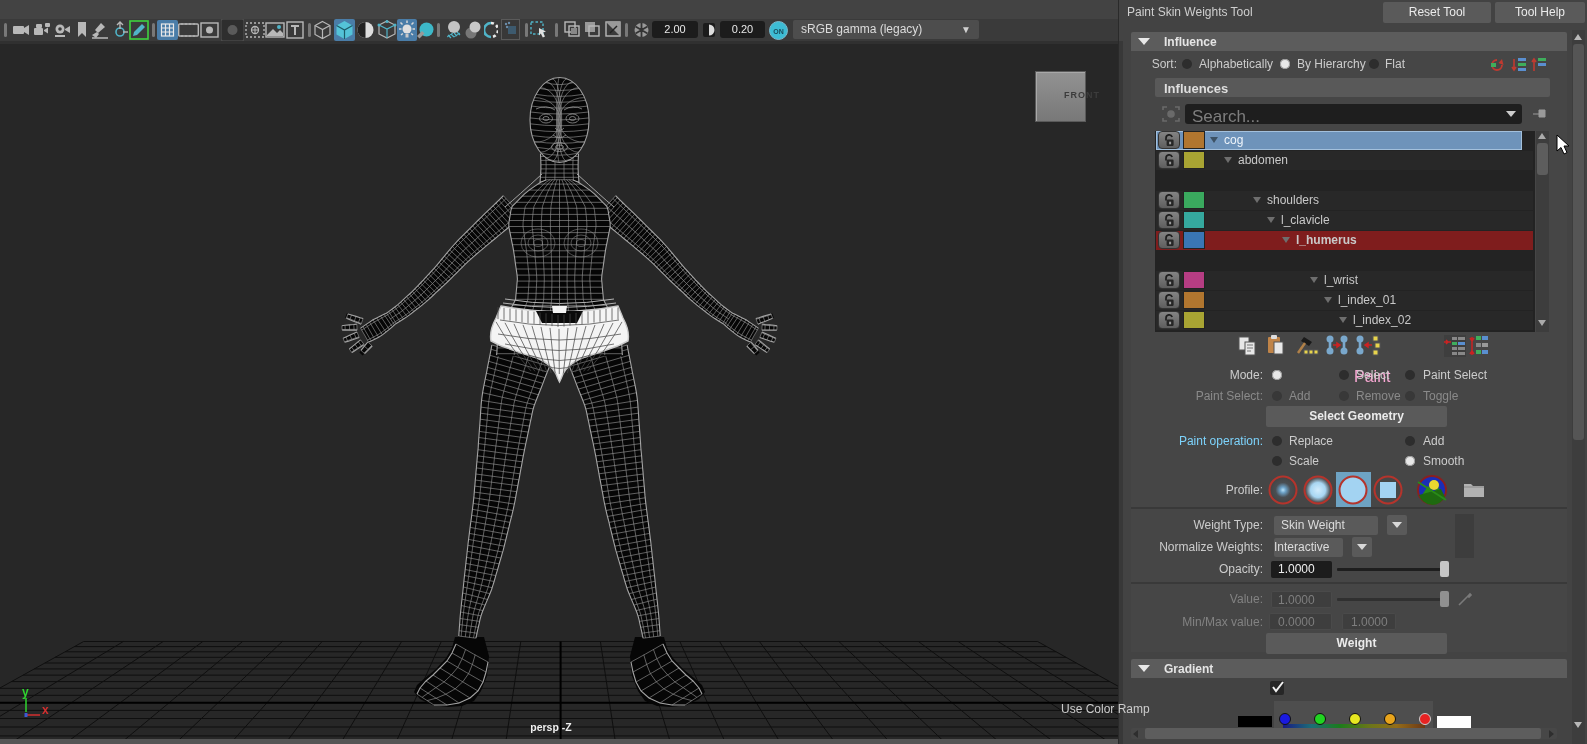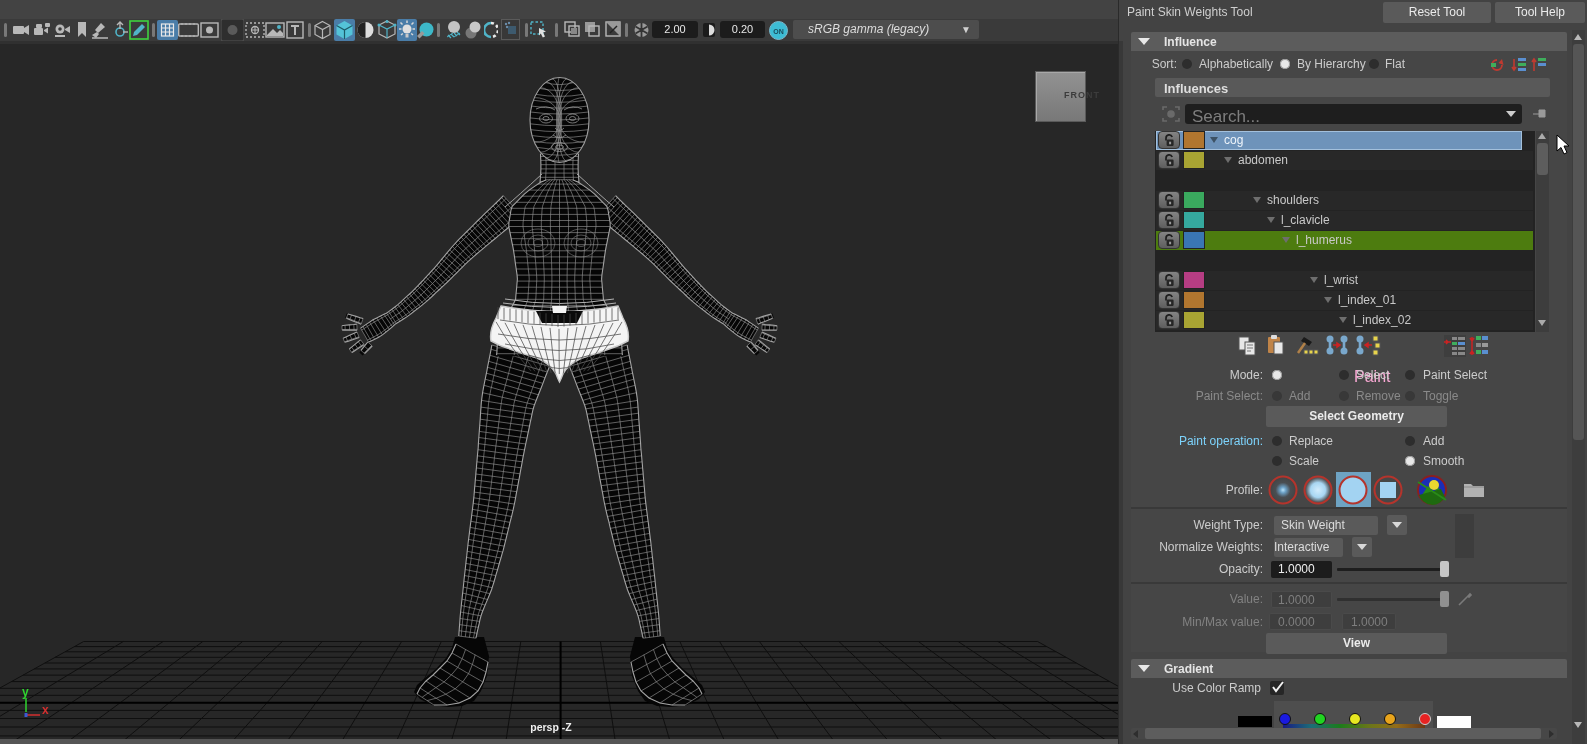--- a/index.html
+++ b/index.html
@@ -8,21 +8,21 @@
 #menubar span { position:absolute; top:3px; font-size:11.5px; color:#e2e2e2; }
 #toolbar { position:absolute; left:0; top:19px; width:1118px; height:22px; background:#3a3a3a; }
 #gap { position:absolute; left:0; top:41px; width:1118px; height:3px; background:#303030; }
 #viewport { position:absolute; left:0; top:44px; width:1118px; height:695px; background:#272727; overflow:hidden; }
 #bottomstrip { position:absolute; left:0; top:739px; width:1118px; height:5px; background:#555; }
 .sep { position:absolute; top:4px; width:3px; height:14px; border-radius:2px; background:#787878; }
 .ti { position:absolute; height:22px; }
 .tfield { position:absolute; top:2px; height:17px; background:#1c1c1c; border-radius:3px;
   color:#e8e8e8; font-size:11px; text-align:center; line-height:17px; }
 .srgb { position:absolute; left:793px; top:1px; width:186px; height:19px; background:#4d4d4d;
-  border-radius:2px; color:#dcdcdc; font-size:12px; line-height:19px; padding-left:15px;font-style:italic; }
+  border-radius:2px; color:#dcdcdc; font-size:12px; line-height:19px; padding-left:8px; }
 .srgbarr { position:absolute; right:8px; top:0; color:#d0d0d0; font-size:10px; }
 .pbtn { position:absolute; height:21px; background:#5a5a5a; border-radius:2px; color:#ebebeb;
   font-size:12px; text-align:center; line-height:21px; }
 .fhead { position:absolute; height:19px; background:#5c5c5c; border-radius:2px 2px 0 0; }
 .fhead b { position:absolute; left:33px; top:3px; font-size:12px; color:#e5e5e5; }
 .fhead .tri { position:absolute; left:7px; top:6px; width:0; height:0;
   border-left:6px solid transparent; border-right:6px solid transparent; border-top:7px solid #e8e8e8; }
 #front { position:absolute; left:1035px; top:27px; width:51px; height:51px;
   background:linear-gradient(#929292,#787878); border:1px solid #5a5a5a;
   box-shadow:inset 1px 1px 0 #a8a8a8;padding-left:28px; }
@@ -386,21 +386,21 @@
     <div style="position:absolute;left:1156px;top:211px;width:377px;height:19px;background:#282828;">
       <div style="position:absolute;left:2px;top:0px;width:22px;height:18px;background:linear-gradient(#848484,#5e5e5e);border-radius:4px;border:1px solid #333"><svg width="15" height="15" viewBox="0 0 15 15" style="margin:1px 0 0 3px">
           <path d="M4,7.5V5a3.2,3.2 0 0,1 6.2,-1" fill="none" stroke="#1e1e1e" stroke-width="1.7"></path>
           <rect x="4.6" y="6.5" width="7" height="6.5" rx="1.2" fill="#262626"></rect>
           <rect x="7.1" y="8.7" width="2" height="2.6" fill="#9a9a9a"></rect>
         </svg></div>
       <div style="position:absolute;left:27px;top:0px;width:22px;height:18px;background:#35a89e;border:1px solid #222"></div>
       <div style="position:absolute;left:111px;top:6px;width:0;height:0;border-left:4.5px solid transparent;border-right:4.5px solid transparent;border-top:6px solid #6e6e6e"></div>
       <div style="position:absolute;left:125px;top:2px;font-size:12px;color:#c9c9c9">l_clavicle</div>
     </div>
-    <div style="position:absolute;left:1156px;top:231px;width:377px;height:19px;background:#4d7c0f;">
+    <div style="position:absolute;left:1156px;top:231px;width:377px;height:19px;background:#7f1d1d;font-weight:bold;">
       <div style="position:absolute;left:2px;top:0px;width:22px;height:18px;background:linear-gradient(#848484,#5e5e5e);border-radius:4px;border:1px solid #333"><svg width="15" height="15" viewBox="0 0 15 15" style="margin:1px 0 0 3px">
           <path d="M4,7.5V5a3.2,3.2 0 0,1 6.2,-1" fill="none" stroke="#1e1e1e" stroke-width="1.7"></path>
           <rect x="4.6" y="6.5" width="7" height="6.5" rx="1.2" fill="#262626"></rect>
           <rect x="7.1" y="8.7" width="2" height="2.6" fill="#9a9a9a"></rect>
         </svg></div>
       <div style="position:absolute;left:27px;top:0px;width:22px;height:18px;background:#3a76b4;border:1px solid #222"></div>
       <div style="position:absolute;left:126px;top:6px;width:0;height:0;border-left:4.5px solid transparent;border-right:4.5px solid transparent;border-top:6px solid #6e6e6e"></div>
       <div style="position:absolute;left:140px;top:2px;font-size:12px;color:#c9c9c9">l_humerus</div>
     </div>
     <div style="position:absolute;left:1156px;top:271px;width:377px;height:19px;background:#282828;">
@@ -572,26 +572,26 @@
     <div style="position:absolute;left:1063px;top:592px;width:200px;text-align:right;font-size:12px;color:#828282;">Value:</div>
     <div style="position:absolute;left:1271px;top:591px;width:61px;height:17px;background:#3e3e3e;border:1px solid #4a4a4a;border-radius:2px;font-size:12px;color:#7e7e7e;line-height:16px;padding-left:6px;box-sizing:border-box">1.0000</div>
     <div style="position:absolute;left:1337px;top:598px;width:107px;height:2.5px;background:#303030;border-radius:1px"></div>
     <div style="position:absolute;left:1440px;top:591px;width:9px;height:16px;background:#909090;border-radius:2px"></div>
     <svg style="position:absolute;left:1456px;top:590px" width="18" height="18" viewBox="0 0 18 18">
       <path d="M3,15 L12,6M12,6l2,-2 1,1 -2,2z" stroke="#7a7a7a" stroke-width="1.6" fill="none"></path>
     </svg>
     <div style="position:absolute;left:1063px;top:615px;width:200px;text-align:right;font-size:12px;color:#828282;">Min/Max value:</div>
     <div style="position:absolute;left:1269px;top:613px;width:63px;height:17px;background:#3e3e3e;border:1px solid #4a4a4a;border-radius:2px;font-size:12px;color:#7e7e7e;line-height:16px;padding-left:8px;box-sizing:border-box">0.0000</div>
     <div style="position:absolute;left:1342px;top:613px;width:54px;height:17px;background:#3e3e3e;border:1px solid #4a4a4a;border-radius:2px;font-size:12px;color:#7e7e7e;line-height:16px;padding-left:8px;box-sizing:border-box">1.0000</div>
-    <div class="pbtn" style="left:1266px;top:633px;width:181px;height:21px;line-height:21px;font-weight:bold">View</div>
+    <div class="pbtn" style="left:1266px;top:633px;width:181px;height:21px;line-height:21px;font-weight:bold">Weight</div>
     <div class="fhead" style="left:1131px;top:659px;width:436px">
       <span class="tri"></span>
       <b>Gradient</b>
     </div>
-    <div style="position:absolute;left:1061px;top:681px;width:200px;text-align:right;font-size:12px;color:#cccccc;">Use Color Ramp</div>
+    <div style="position:absolute;left:1061px;top:702px;width:200px;font-size:12px;color:#cccccc;">Use Color Ramp</div>
     <div style="position:absolute;left:1270px;top:681px;width:14px;height:14px;background:#262626;border-radius:2px"></div>
     <svg style="position:absolute;left:1270px;top:679px" width="16" height="16" viewBox="0 0 16 16">
       <path d="M3,8l3,4 7,-9" stroke="#f0f0f0" stroke-width="2" fill="none"></path>
     </svg>
     <div style="position:absolute;left:1274px;top:701px;width:159px;height:27px;background:#4e4e4e"></div>
     <div style="position:absolute;left:1238px;top:716px;width:34px;height:11px;background:#000"></div>
     <div style="position:absolute;left:1437px;top:716px;width:34px;height:12px;background:#fff"></div>
     <div style="position:absolute;left:1283px;top:724px;width:142px;height:4px;background:linear-gradient(90deg,#15158a,#17707a,#178017,#6a7a15,#9a6f15,#6e3510);opacity:.92"></div>
     <div style="position:absolute;left:1279px;top:713px;width:10px;height:10px;border-radius:50%;background:#1a1ae0;border:1.5px solid #111;box-sizing:content-box"></div>
     <div style="position:absolute;left:1314px;top:713px;width:10px;height:10px;border-radius:50%;background:#21d421;border:1.5px solid #111;box-sizing:content-box"></div>

